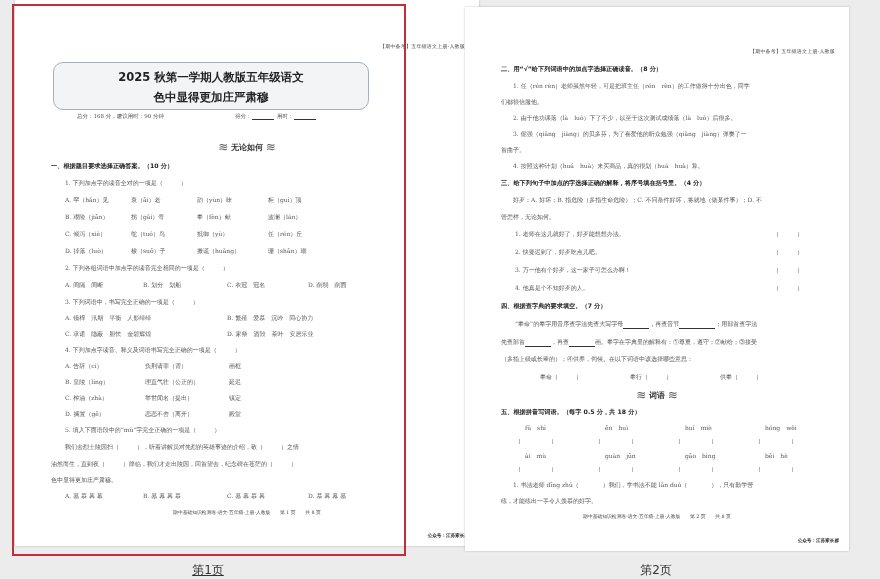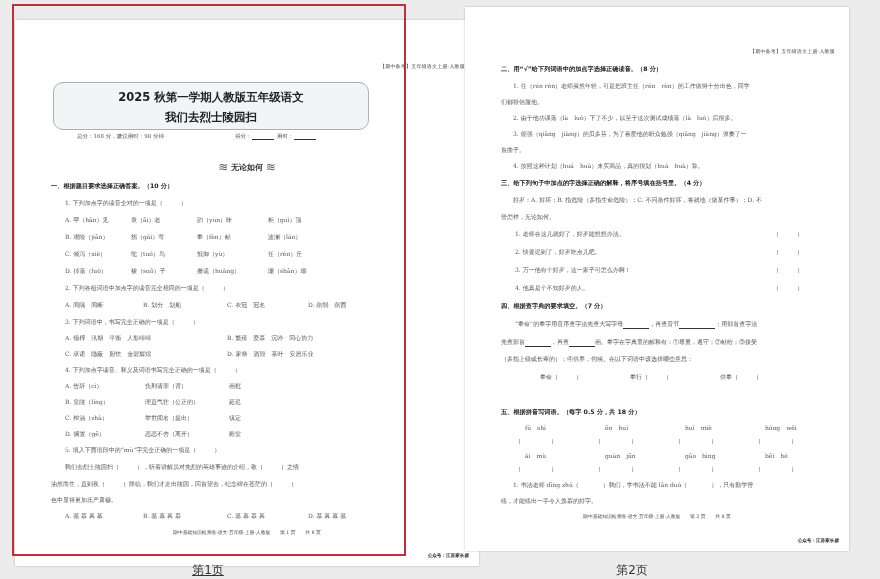--- a/index.html
+++ b/index.html
@@ -8,33 +8,33 @@
     background:#ececec;
     font-family:"DejaVu Serif", "Liberation Serif", serif;
     color:#333;
     position:relative;
   }
   .page {
     position:absolute; background:#fff;
     box-shadow:0 0 2px rgba(0,0,0,0.25);
     overflow:hidden;
   }
-  #page1 { left:15px; top:20px; width:464px; height:546px; }
+  #page1 { left:15px; top:0; width:464px; height:546px; }
   #page1-frame {
     position:absolute; left:13px; top:4px; width:390px; height:548px;
     border:2px solid #c0303c; box-sizing:content-box; pointer-events:none;
     left:12px; top:4px;
   }
   #page2 { left:465px; top:7px; width:384px; height:544px; }
   .page-label {
     position:absolute; top:562px; font-family:"DejaVu Sans","Liberation Sans",sans-serif;
     font-size:12px; color:#333; width:100px; text-align:center;
   }
   #label1 { left:158px;text-decoration:underline; }
-  #label2 { left:582px;text-align:center; }
+  #label2 { left:606px;text-align:center; }
 
   .hdr-tag { position:absolute; right:14px; top:43px; font-size:5px; color:#444; letter-spacing:0.2px; }
   .title-box {
     position:absolute; left:38px; top:62px; width:314px; height:46px;
     background:#f3f4f6; border:1px solid #a9b0bb; border-radius:10px;
     text-align:center; font-family:"DejaVu Sans","Liberation Sans",sans-serif; font-weight:bold; color:#222;
   }
   .title-box .t1 { font-size:11.5px; margin-top:7px; line-height:14px; }
   .title-box .t2 { font-size:11.5px; margin-top:6px; line-height:14px; }
   .meta-line { position:absolute; top:113px; font-size:5.5px; color:#555; }
@@ -52,21 +52,21 @@
   .paren { position:absolute; font-size:6px; color:#555; }
 </style>
 </head>
 <body>
 
 <div id="page1" class="page">
   <div class="hdr-tag">【期中备考】五年级语文上册·人教版</div>
 
   <div class="title-box">
     <div class="t1">2025 秋第一学期人教版五年级语文</div>
-    <div class="t2">我们去烈士陵园扫</div>
+    <div class="t2">色中显得更加庄严肃穆</div>
   </div>
 
   <div class="meta-line" style="left:62px;">总分：168 分，建议用时：90 分钟</div>
   <div class="meta-line" style="left:220px;">
     <span>得分：</span><span class="blank" style="width:22px;"></span>
     &nbsp;<span>用时：</span><span class="blank" style="width:22px;"></span>
   </div>
 
   <div class="section-banner" style="top:140px;">
     <span class="wave">≋</span>
@@ -168,20 +168,25 @@
     <span>“奉命”的奉字用音序查字法先查大写字母</span><span class="blank" style="width:26px;"></span><span>，再查音节</span><span class="blank" style="width:36px;"></span><span>；用部首查字法</span>
   </div>
   <div class="line" style="left:36px; top:331px;">
     <span>先查部首</span><span class="blank" style="width:26px;"></span><span>，再查</span><span class="blank" style="width:26px;"></span><span>画。奉字在字典里的解释有：①尊重，遵守；②献给；③接受</span>
   </div>
   <div class="line" style="left:36px; top:348px;">（多指上级或长辈的）；④供养，伺候。在以下词语中该选择哪些意思：</div>
   <div class="col" style="left:75px; top:366px;">奉命（　　　）</div>
   <div class="col" style="left:165px; top:366px;">奉行（　　　）</div>
   <div class="col" style="left:255px; top:366px;">供奉（　　　）</div>
 
+  <div class="section-banner" style="top:381px;">
+    <span class="wave">≋</span>
+    <span>词语</span>
+    <span class="wave">≋</span>
+  </div>
 
   <div class="q-head" style="left:36px; top:401px;">五、根据拼音写词语。（每字 0.5 分，共 18 分）</div>
 
   <div class="col" style="left:60px; top:417px;">fǔ　shì</div>
   <div class="col" style="left:140px; top:417px;">ēn　huì</div>
   <div class="col" style="left:220px; top:417px;">huǐ　miè</div>
   <div class="col" style="left:300px; top:417px;">hóng　wěi</div>
 
   <div class="col" style="left:50px; top:430px;">（　　　　　）</div>
   <div class="col" style="left:130px; top:430px;">（　　　　　）</div>

